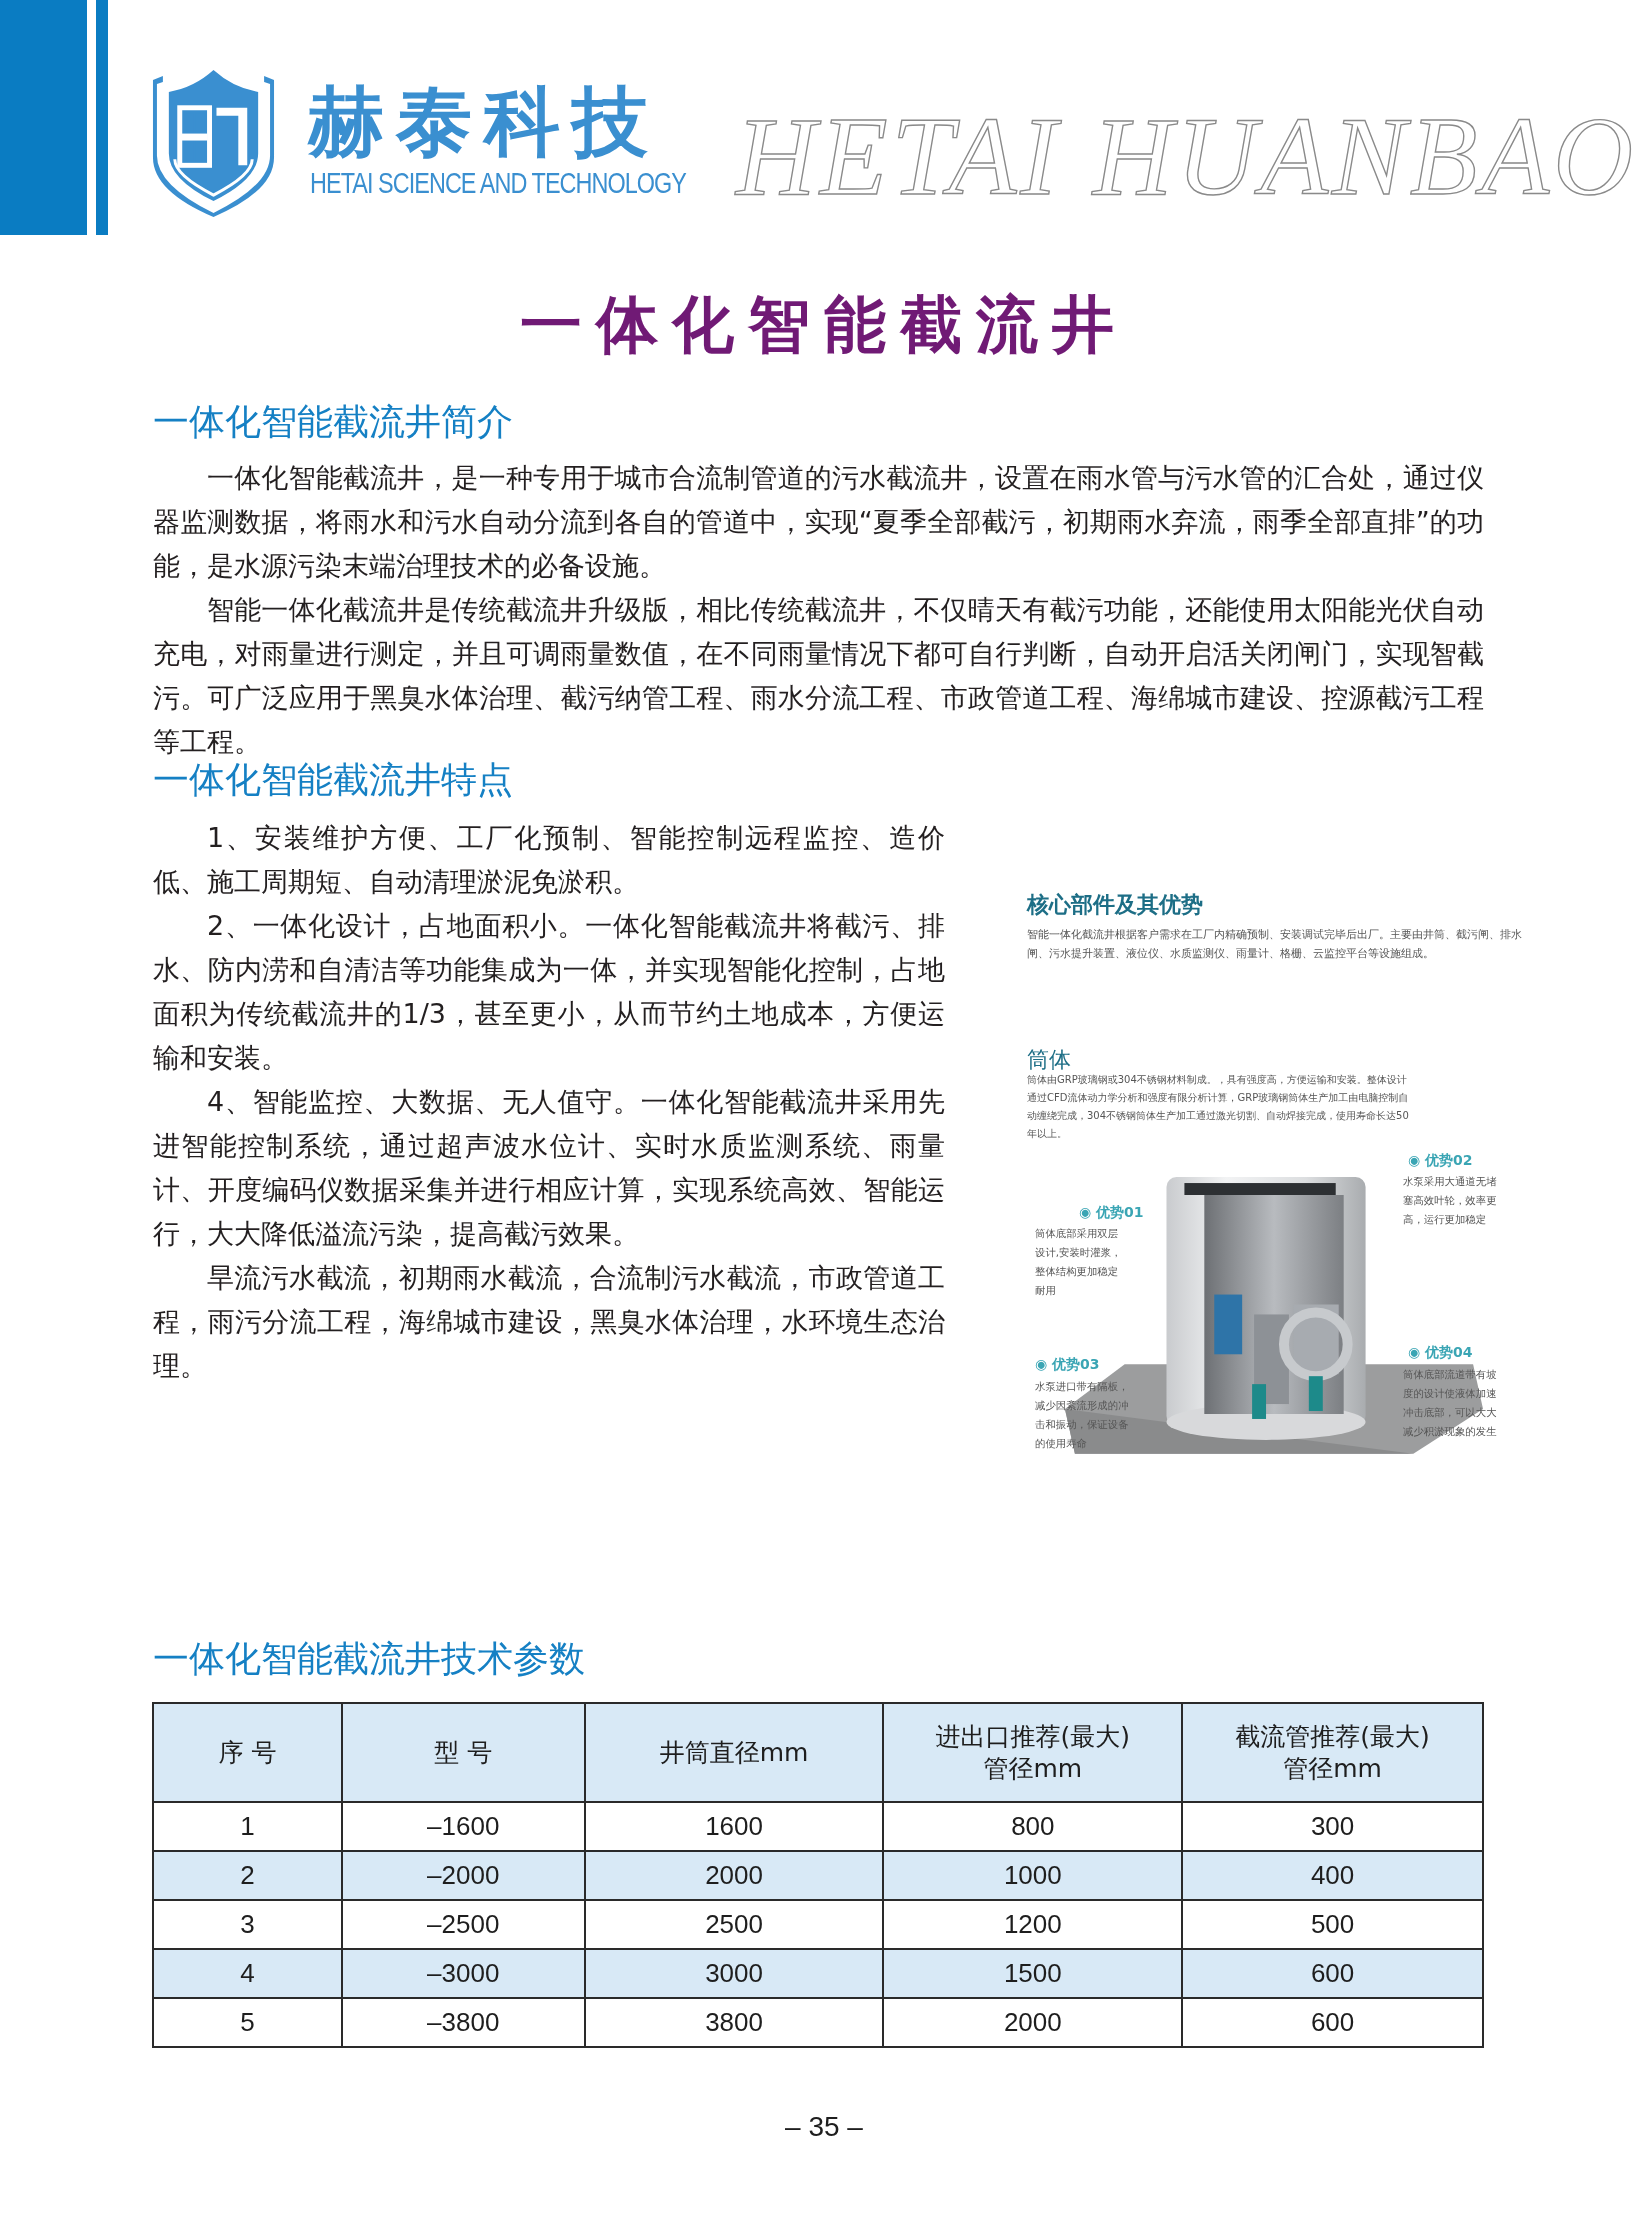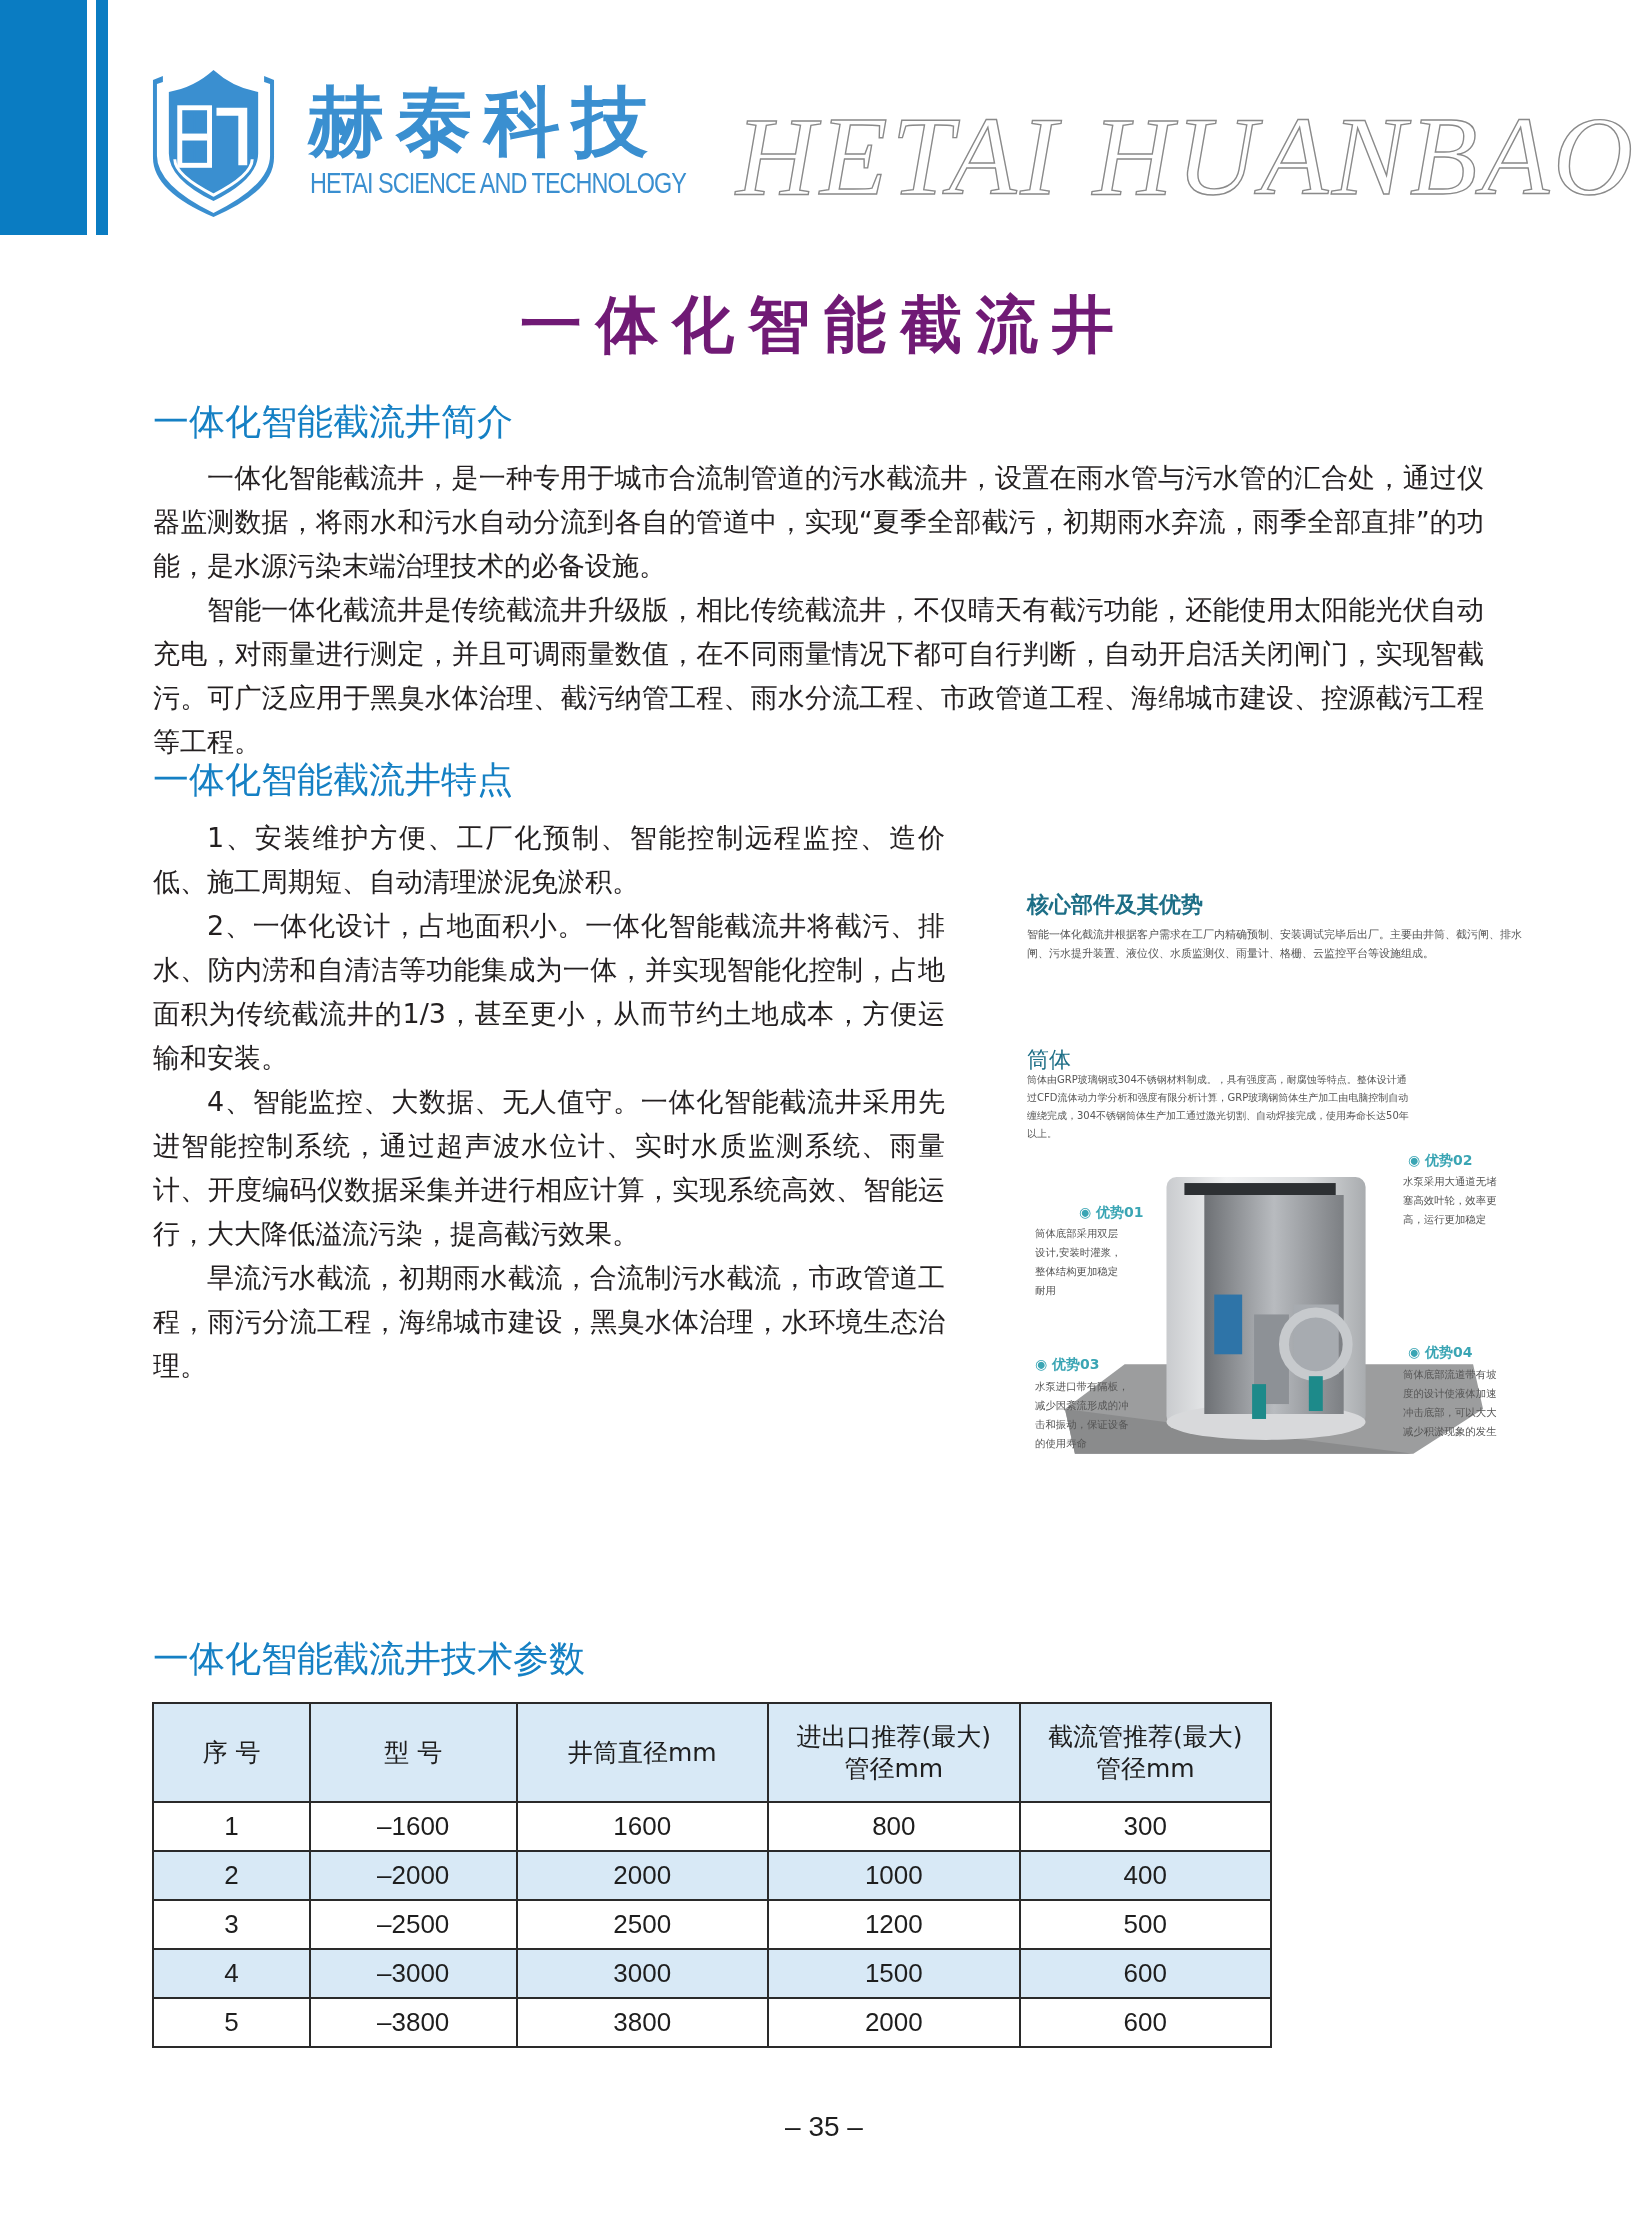--- a/index.html
+++ b/index.html
@@ -33,21 +33,21 @@
   .feat p { margin:0; text-indent:2em; }
 
   
   .panel { left:1015px; top:856px; width:517px; height:716px; }
   .panel-h { position:absolute; left:12px; font-size:22px; color:#1d6e86; font-weight:bold;margin-top:16px; }
   .panel-t { position:absolute; left:12px; font-size:11px; line-height:19px; color:#555; }
   .adv-t { position:absolute; font-size:14px; color:#3aa5b4; font-weight:bold; }
   .adv-d { position:absolute; font-size:10.4px; line-height:19px; color:#555; }
 
   
-  table.spec { position:absolute; left:152px; top:1702px; width:1120px; border-collapse:collapse;
+  table.spec { position:absolute; left:152px; top:1702px; width:1332px; border-collapse:collapse;
                font-family:"Liberation Sans", sans-serif; }
   table.spec td, table.spec th { border:2px solid #2a2a2a; text-align:center; font-size:26px;
                font-weight:normal; color:#1e1e1e; padding:0; }
   table.spec thead th { background:#d8e9f6; height:97px; line-height:32px; font-family:"DejaVu Sans", sans-serif; font-size:25px; }
   table.spec tbody td { height:47px; }
   table.spec tbody tr.alt td { background:#d8e9f6; }
 
   .page-num { left:0; width:1648px; top:2111px; text-align:center; font-family:"Liberation Sans", sans-serif;
               font-size:28px; color:#1e1e1e; }
 </style>
@@ -86,21 +86,21 @@
   <p>1、安装维护方便、工厂化预制、智能控制远程监控、造价低、施工周期短、自动清理淤泥免淤积。</p>
   <p>2、一体化设计，占地面积小。一体化智能截流井将截污、排水、防内涝和自清洁等功能集成为一体，并实现智能化控制，占地面积为传统截流井的1/3，甚至更小，从而节约土地成本，方便运输和安装。</p>
   <p>4、智能监控、大数据、无人值守。一体化智能截流井采用先进智能控制系统，通过超声波水位计、实时水质监测系统、雨量计、开度编码仪数据采集并进行相应计算，实现系统高效、智能运行，大大降低溢流污染，提高截污效果。</p>
   <p>旱流污水截流，初期雨水截流，合流制污水截流，市政管道工程，雨污分流工程，海绵城市建设，黑臭水体治理，水环境生态治理。</p>
 </div>
 
 <div class="abs panel">
   <div class="panel-h" style="top:18px;">核心部件及其优势</div>
   <div class="panel-t" style="top:70px; width:498px;font-family:Liberation Mono, monospace;">智能一体化截流井根据客户需求在工厂内精确预制、安装调试完毕后出厂。主要由井筒、截污闸、排水闸、污水提升装置、液位仪、水质监测仪、雨量计、格栅、云监控平台等设施组成。</div>
   <div class="panel-h" style="top:173px; font-weight:normal;">筒体</div>
-  <div class="panel-t" style="top:215px; width:383px; font-size:10px; line-height:18px;">筒体由GRP玻璃钢或304不锈钢材料制成。，具有强度高，耐腐蚀等特点。整体设计通过CFD流体动力学分析和强度有限分析计算，GRP玻璃钢筒体生产加工由电脑控制自动缠绕完成，304不锈钢筒体生产加工通过激光切割、自动焊接完成，使用寿命长达50年以上。</div>
+  <div class="panel-t" style="top:215px; width:383px; font-size:10px; line-height:18px;">筒体由GRP玻璃钢或304不锈钢材料制成。，具有强度高，方便运输和安装。整体设计通过CFD流体动力学分析和强度有限分析计算，GRP玻璃钢筒体生产加工由电脑控制自动缠绕完成，304不锈钢筒体生产加工通过激光切割、自动焊接完成，使用寿命长达50年以上。</div>
 
   <svg class="abs" style="left:40px; top:299px;" width="438" height="299" viewBox="0 0 440 300">
     <defs>
       <linearGradient id="cyl" x1="0" x2="1">
         <stop offset="0" stop-color="#c9cbce"></stop>
           <stop offset="0.3" stop-color="#f2f3f4"></stop>
         <stop offset="0.7" stop-color="#dcdee0"></stop>
           <stop offset="1" stop-color="#a9acaf"></stop>
       </linearGradient>
       <linearGradient id="inner" x1="0" x2="1">

